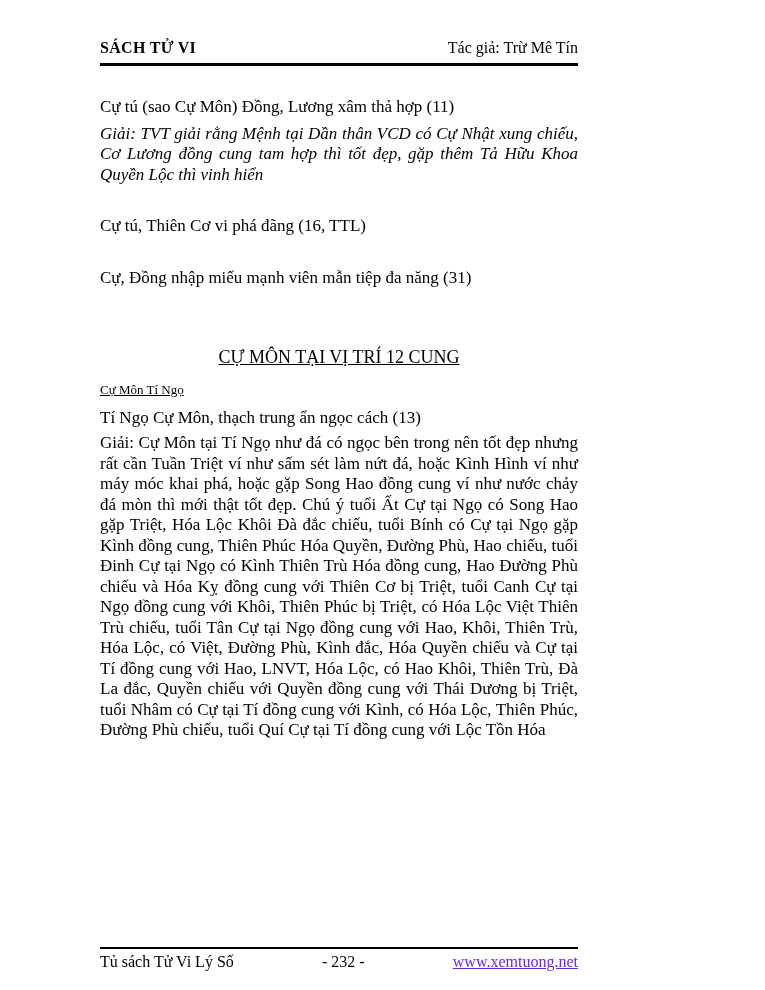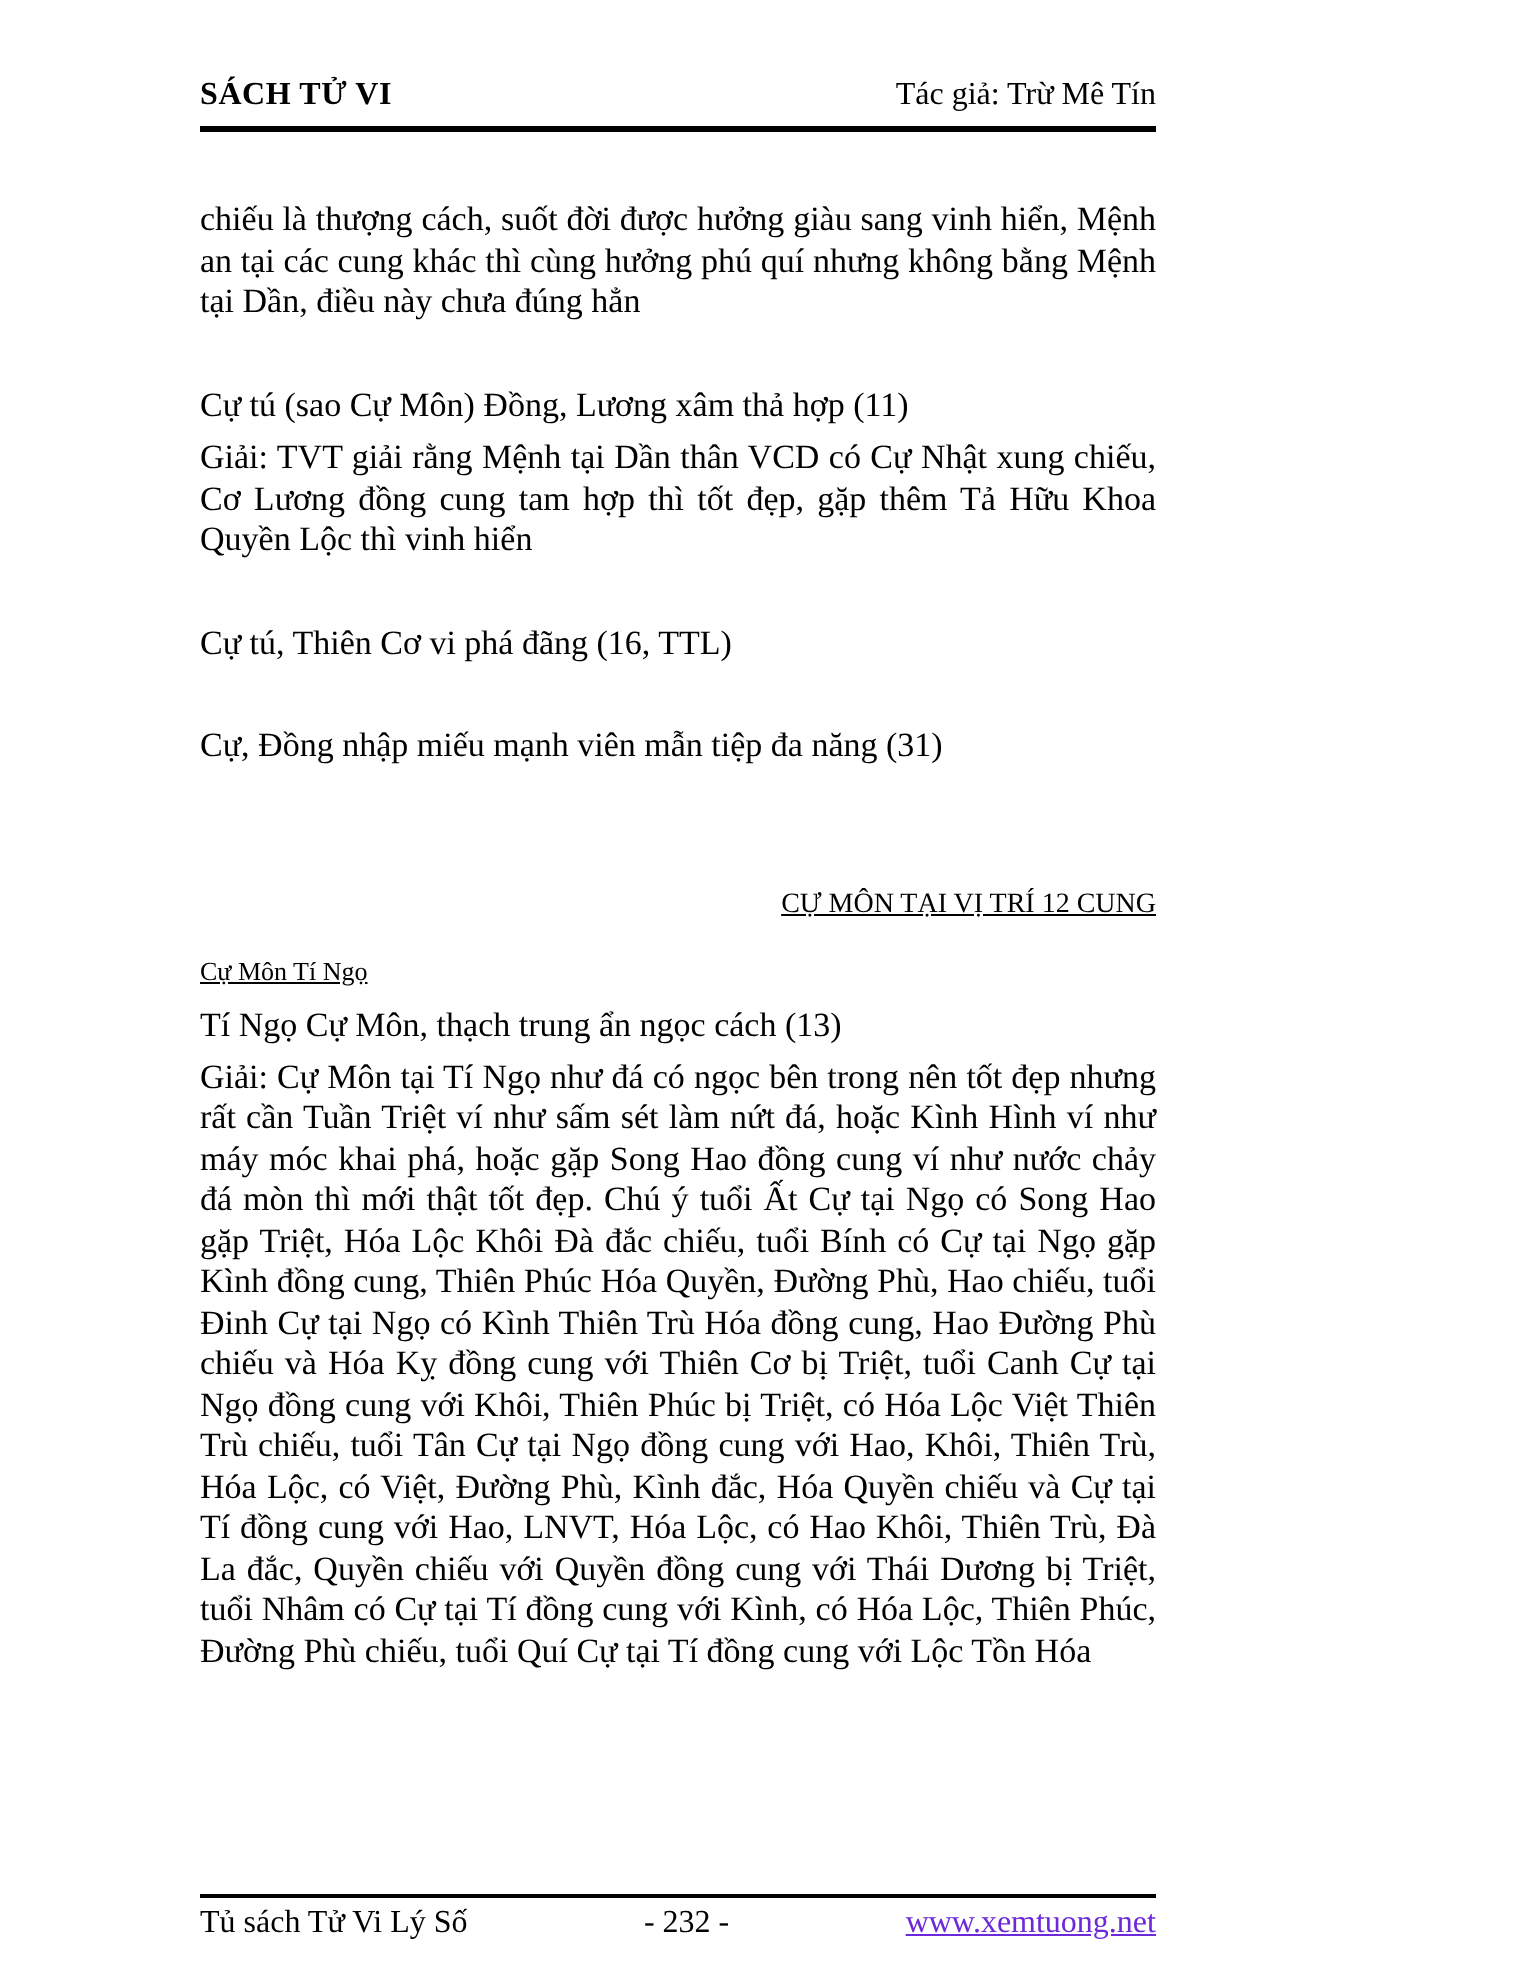--- a/index.html
+++ b/index.html
@@ -36,29 +36,29 @@
   .para {
     margin: 0;
     text-align: justify;
   }
   .intro { margin-top: 34px; }
   .section-heading {
     margin: 0;
     margin-top: 31px;
     text-align: left;
   }
-  .section-body { margin-top: 6px; }
+  .section-body { margin-top: 6px; font-style: italic; }
   .chapter-heading {
     margin: 0;
     margin-top: 57px;
-    font-size: 14px;
+    font-size: 18px;
     line-height: 24px;
     text-decoration: underline;
     font-weight: normal;
-    text-align: right;
+    text-align: center;
   }
   .chapter-subheading {
     margin: 0;
     margin-top: 11px;
     font-size: 13px;
     text-decoration: underline;
     font-weight: normal;
     text-align: left;
   }
   .phrase-heading {
@@ -93,21 +93,20 @@
 <div class="page">
 
   <div class="header">
     <span class="header-left">SÁCH TỬ VI</span>
     <span class="header-right">Tác giả: Trừ Mê Tín</span>
   </div>
   <div class="header-rule"></div>
 
   <div class="content">
 
-    <p class="para intro">chiếu là thượng cách, suốt đời được hưởng giàu sang vinh hiển, Mệnh an tại các cung khác thì cùng hưởng phú quí nhưng không bằng Mệnh tại Dần, điều này chưa đúng hẳn</p>
 
     <p class="section-heading">Cự tú (sao Cự Môn) Đồng, Lương xâm thả hợp  (11)</p>
     <p class="para section-body">Giải: TVT giải rằng Mệnh tại Dần thân VCD có Cự Nhật xung chiếu, Cơ Lương đồng cung tam hợp thì tốt đẹp, gặp thêm Tả Hữu Khoa Quyền Lộc thì vinh hiển</p>
 
     <p class="section-heading">Cự tú, Thiên Cơ vi phá đãng  (16, TTL)</p>
 
     <p class="section-heading">Cự, Đồng nhập miếu mạnh viên mẫn tiệp đa năng  (31)</p>
 
     <h2 class="chapter-heading">CỰ MÔN TẠI VỊ TRÍ 12 CUNG</h2>
     <h3 class="chapter-subheading">Cự Môn Tí Ngọ</h3>

